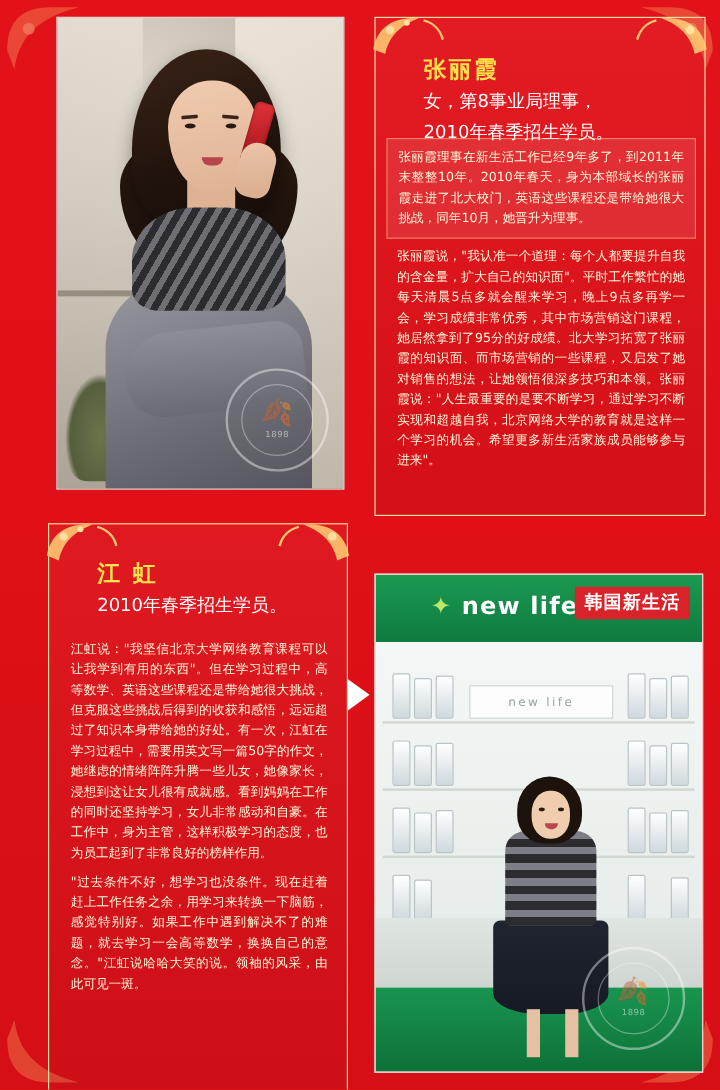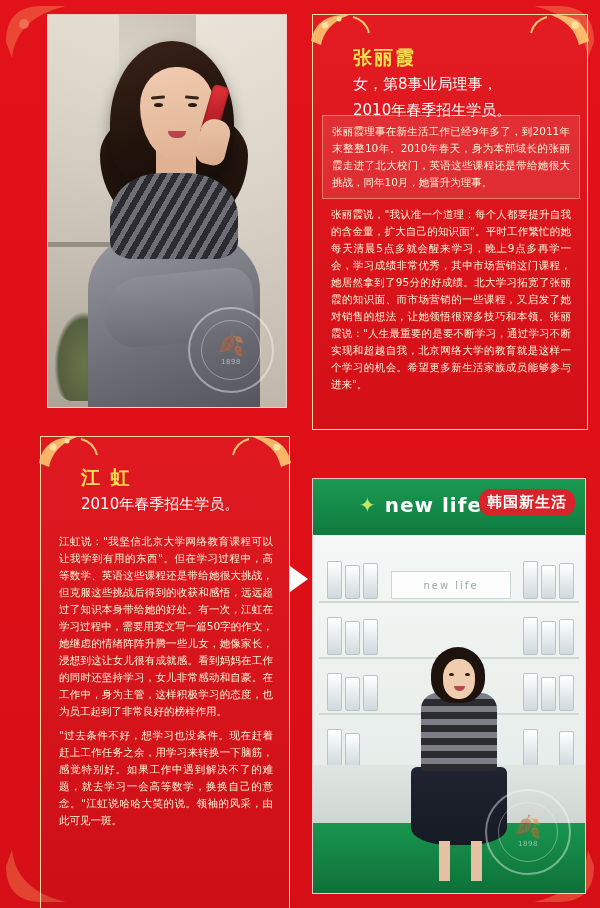--- a/index.html
+++ b/index.html
@@ -173,21 +173,21 @@
   .br-banner{
     position:absolute;left:0;top:0;width:100%;height:56px;
     background:linear-gradient(180deg,#1b9a52,#0f7a3e);
   }
   .br-banner .logo{
     position:absolute;left:14px;top:14px;color:#fff;font-size:20px;font-weight:bold;letter-spacing:1px;margin-left:32px;
   }
   .br-banner .logo .dot{color:#bfe86a;}
   .br-banner .kr{
     position:absolute;right:10px;top:10px;background:#d8232a;color:#fff;
-    font-size:15px;padding:4px 8px;font-weight:bold;letter-spacing:1px;border-radius:12px;
+    font-size:15px;padding:4px 8px;font-weight:bold;letter-spacing:1px;border-radius:2px;
   }
   .br-wall{
     position:absolute;left:0;top:56px;width:100%;height:232px;
     background:linear-gradient(180deg,#f4f7f5,#e7edea);
   }
   .br-shelfrow{
     position:absolute;left:6px;width:260px;height:52px;
     border-bottom:2px solid #cfd8d3;
   }
   .br-prod{

